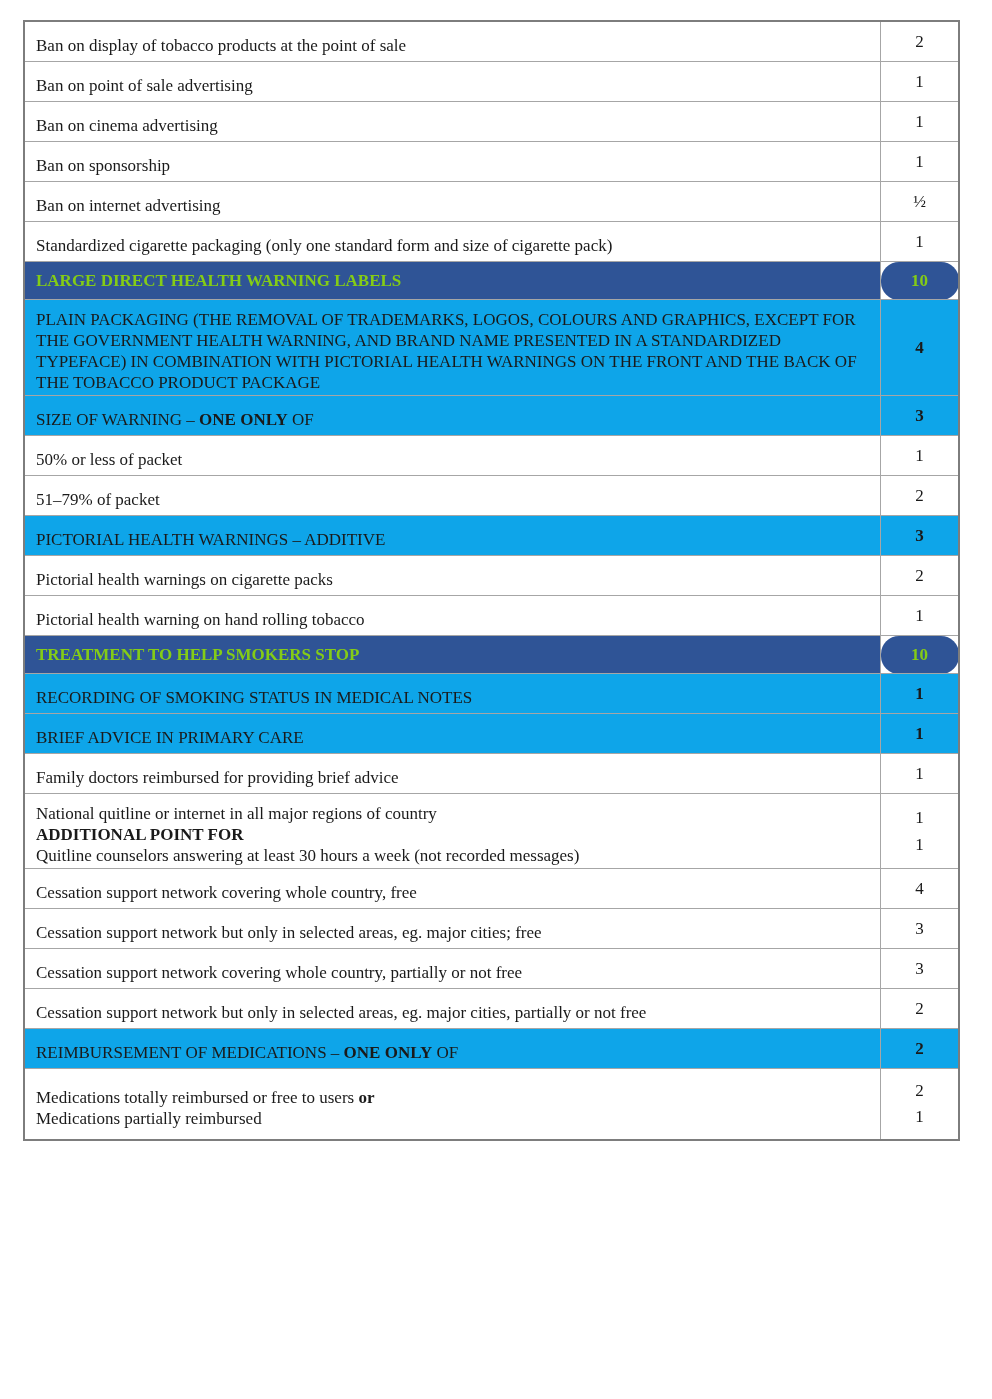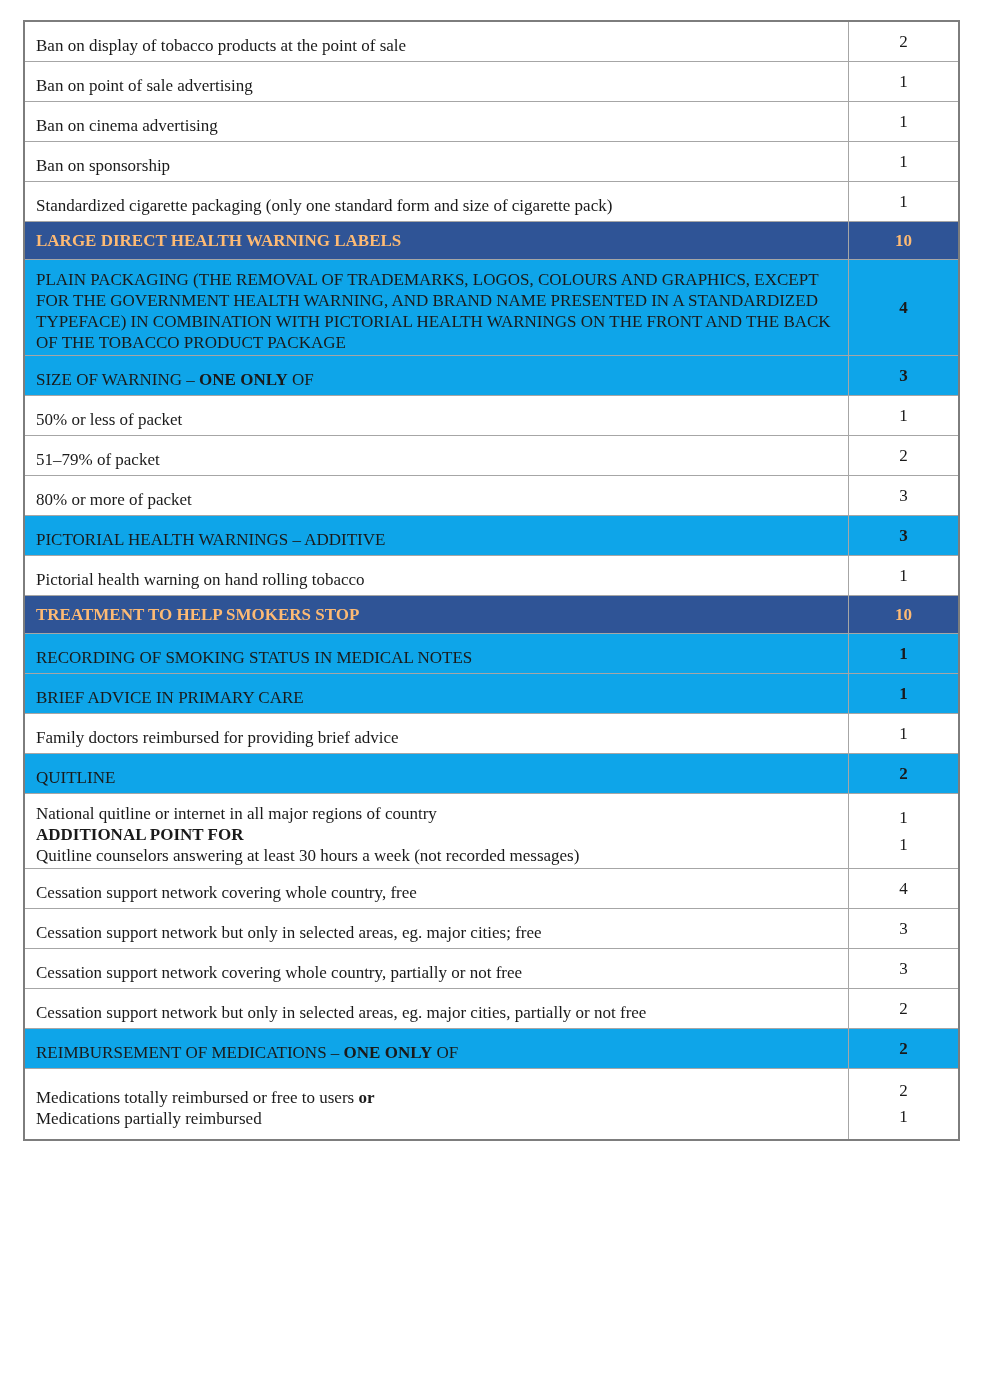--- a/index.html
+++ b/index.html
@@ -32,25 +32,25 @@
   td.score-cell {
     width: 69px;
     text-align: center;
     padding: 9px 4px;
   }
   tr.item td { background: #ffffff; }
   tr.subheader td { background: #0ea5e9; }
   tr.subheader td.score-cell { font-weight: bold; }
   tr.section td {
     background: #2f5496;
-    color: #fdba74;
+    color: #84cc16;
     font-weight: bold;
   }
   tr.section td.label-cell { padding: 8px 16px 8px 11px; }
-  tr.section td.score-cell { padding: 8px 20px; }
+  tr.section td.score-cell { padding: 8px 4px; border-radius: 18px; }
   .bold { font-weight: bold; }
   td.multi-score { line-height: 27px; }
   td.multi-score-tight { line-height: 26px; }
   .line { display: block; }
 </style>
 </head>
 <body>
 
 <div id="page">
   <table class="score-table">
@@ -82,20 +82,28 @@
         <tr class="item">
           <td class="label-cell">
             <div class="line">Ban on sponsorship</div>
           </td>
           <td class="score-cell">
             <div class="line">1</div>
           </td>
         </tr>
         <tr class="item">
           <td class="label-cell">
+            <div class="line">Ban on internet advertising</div>
+          </td>
+          <td class="score-cell">
+            <div class="line">½</div>
+          </td>
+        </tr>
+        <tr class="item">
+          <td class="label-cell">
             <div class="line">Standardized cigarette packaging (only one standard form and size of cigarette pack)</div>
           </td>
           <td class="score-cell">
             <div class="line">1</div>
           </td>
         </tr>
         <tr class="section">
           <td class="label-cell">
             <div class="line">LARGE DIRECT HEALTH WARNING LABELS</div>
           </td>
@@ -128,38 +136,38 @@
           </td>
         </tr>
         <tr class="item">
           <td class="label-cell">
             <div class="line">51–79% of packet</div>
           </td>
           <td class="score-cell">
             <div class="line">2</div>
           </td>
         </tr>
-        <tr class="item">
-          <td class="label-cell">
-            <div class="line">80% or more of packet</div>
-          </td>
-          <td class="score-cell">
-            <div class="line">3</div>
-          </td>
-        </tr>
         <tr class="subheader">
           <td class="label-cell">
             <div class="line">PICTORIAL HEALTH WARNINGS – ADDITIVE</div>
           </td>
           <td class="score-cell">
             <div class="line">3</div>
           </td>
         </tr>
         <tr class="item">
           <td class="label-cell">
+            <div class="line">Pictorial health warnings on cigarette packs</div>
+          </td>
+          <td class="score-cell">
+            <div class="line">2</div>
+          </td>
+        </tr>
+        <tr class="item">
+          <td class="label-cell">
             <div class="line">Pictorial health warning on hand rolling tobacco</div>
           </td>
           <td class="score-cell">
             <div class="line">1</div>
           </td>
         </tr>
         <tr class="section">
           <td class="label-cell">
             <div class="line">TREATMENT TO HELP SMOKERS STOP</div>
           </td>
@@ -182,28 +190,20 @@
           <td class="score-cell">
             <div class="line">1</div>
           </td>
         </tr>
         <tr class="item">
           <td class="label-cell">
             <div class="line">Family doctors reimbursed for providing brief advice</div>
           </td>
           <td class="score-cell">
             <div class="line">1</div>
-          </td>
-        </tr>
-        <tr class="subheader">
-          <td class="label-cell">
-            <div class="line">QUITLINE</div>
-          </td>
-          <td class="score-cell">
-            <div class="line">2</div>
           </td>
         </tr>
         <tr class="item">
           <td class="label-cell">
             <div class="line">National quitline or internet in all major regions of country</div>
             <div class="line"><span class="bold">ADDITIONAL POINT FOR</span></div>
             <div class="line">Quitline counselors answering at least 30 hours a week (not recorded messages)</div>
           </td>
           <td class="score-cell multi-score">
             <div class="line">1</div>

